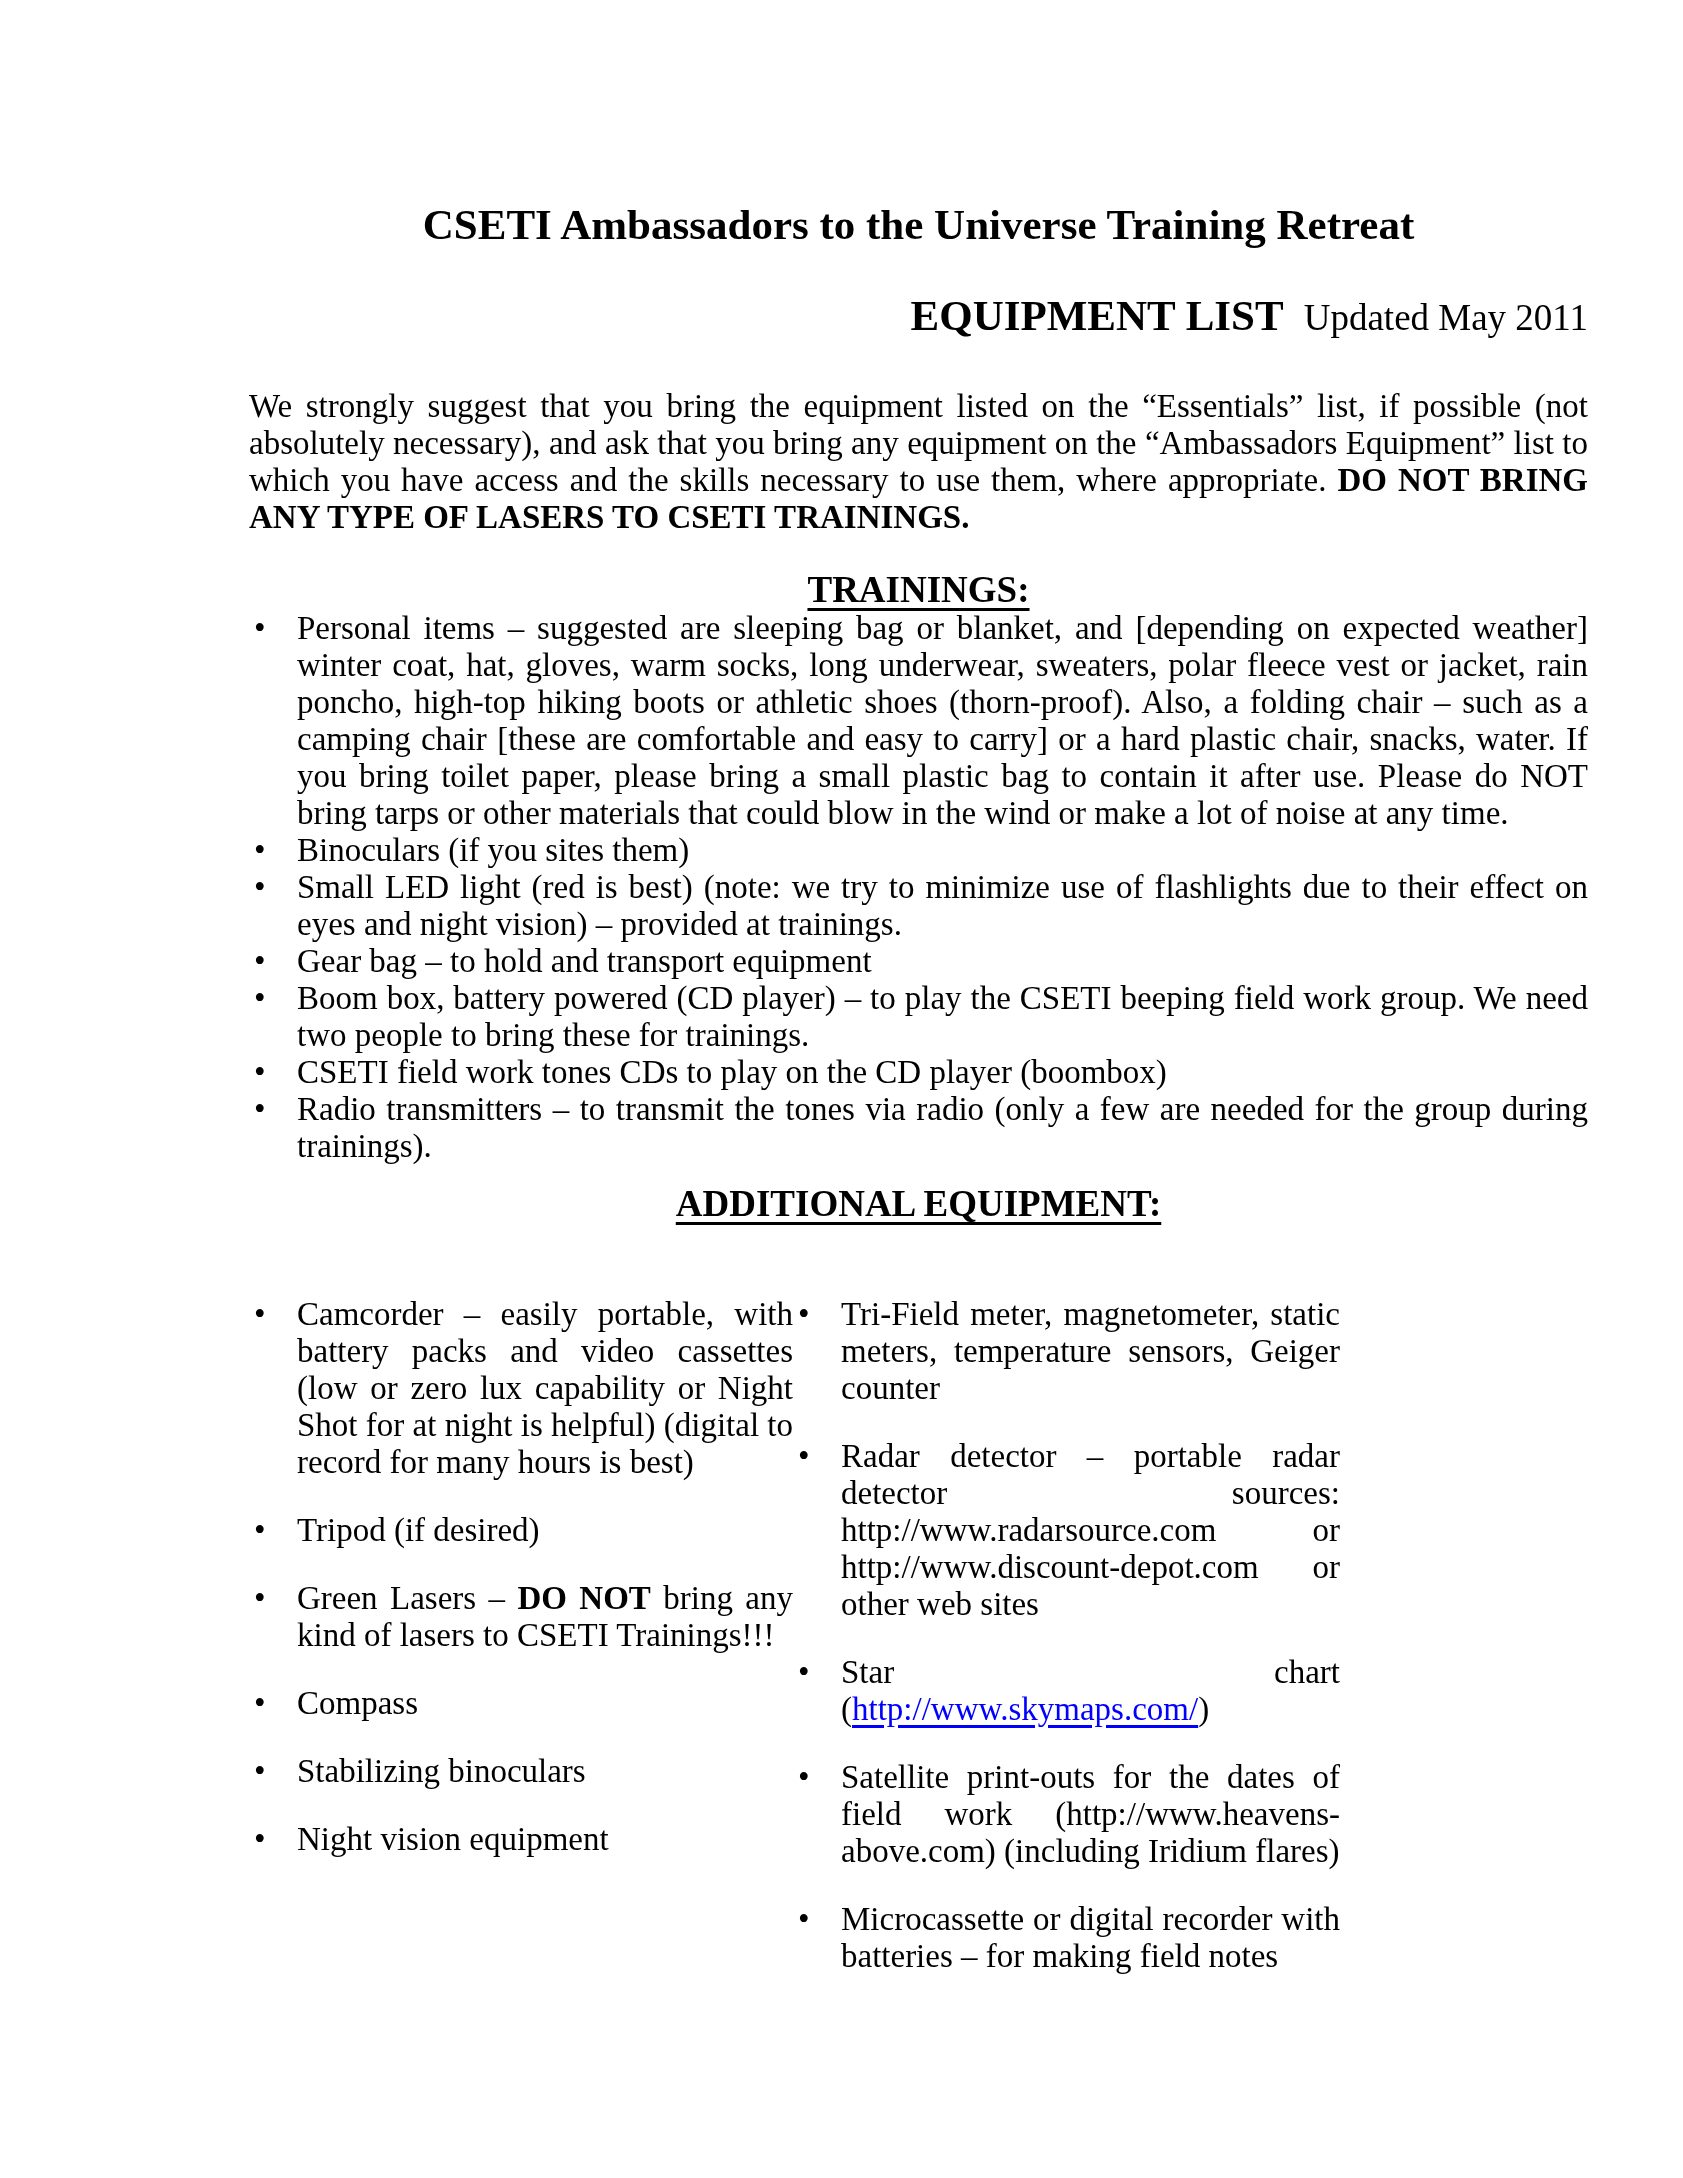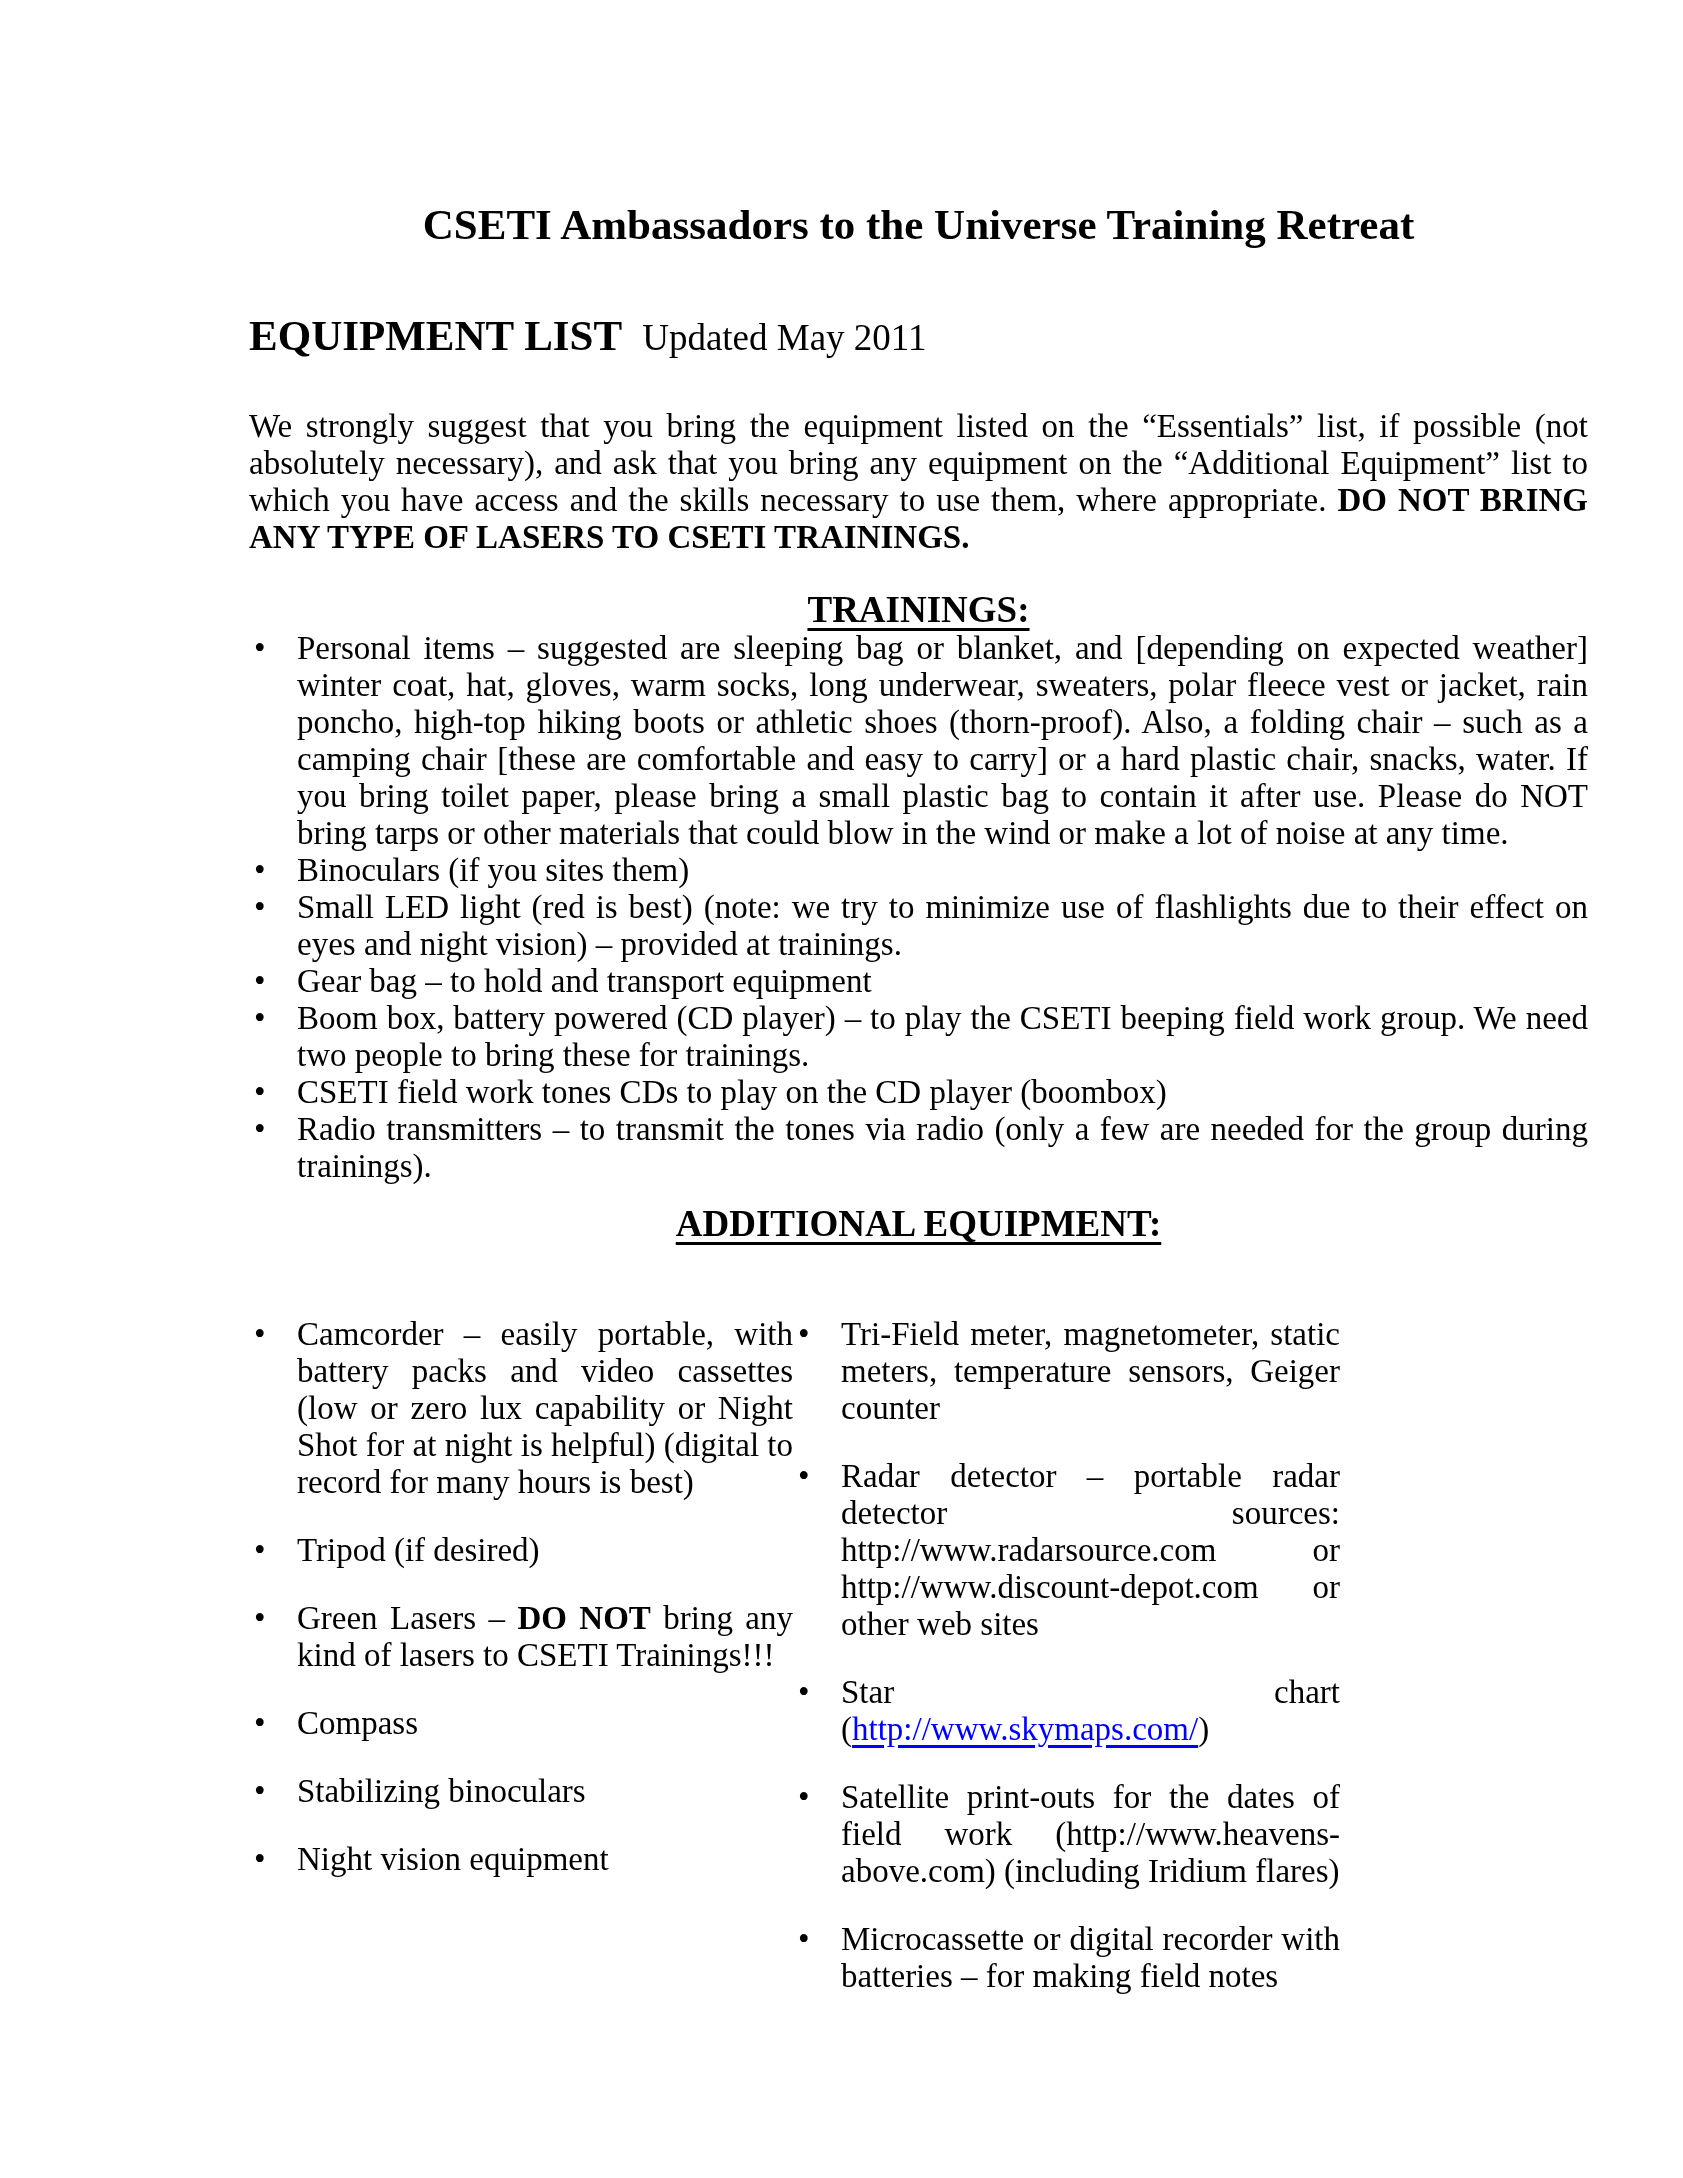--- a/index.html
+++ b/index.html
@@ -17,22 +17,22 @@
     height: 2178px;
     padding: 201px 84px 0 249px;
   }
   .title {
     text-align: center;
     font-weight: bold;
     font-size: 43px;
     line-height: 1.1;
   }
   .subtitle {
-    text-align: left;
-    margin-top: 64px;
+    text-align: right;
+    margin-top: 44px;
     line-height: 1.1;
     font-family: Liberation Serif, serif;
   }
   .subtitle .eq {
     font-weight: bold;
     font-size: 43px;
   }
   .subtitle .note {
     font-size: 37px;
     margin-left: 20px;
@@ -94,21 +94,21 @@
 
 <div class="page">
 
   <div class="title">CSETI Ambassadors to the Universe Training Retreat</div>
 
   <div class="subtitle">
     <span class="eq">EQUIPMENT LIST</span><span class="note">Updated May 2011</span>
   </div>
 
   <p class="intro">
-    <span>We strongly suggest that you bring the equipment listed on the “Essentials” list, if possible (not absolutely necessary), and ask that you bring any equipment on the “Additional Equipment” list to which you have access and the skills necessary to use them, where appropriate. </span><span class="bold">DO NOT BRING ANY TYPE OF LASERS TO CSETI TRAININGS.</span>
+    <span>We strongly suggest that you bring the equipment listed on the “Essentials” list, if possible (not absolutely necessary), and ask that you bring any equipment on the “Ambassadors Equipment” list to which you have access and the skills necessary to use them, where appropriate. </span><span class="bold">DO NOT BRING ANY TYPE OF LASERS TO CSETI TRAININGS.</span>
   </p>
 
   <h2 class="section-heading heading-essentials">TRAININGS:</h2>
 
   <ul class="doc-list essentials-list">
       <li><span class="bullet">•</span><span><span>Personal items – suggested are sleeping bag or blanket, and [depending on expected weather] winter coat, hat, gloves, warm socks, long underwear, sweaters, polar fleece vest or jacket, rain poncho, high-top hiking boots or athletic shoes (thorn-proof). Also, a folding chair – such as a camping chair [these are comfortable and easy to carry] or a hard plastic chair, snacks, water. If you bring toilet paper, please bring a small plastic bag to contain it after use.  Please do NOT bring tarps or other materials that could blow in the wind or make a lot of noise at any time.</span></span></li>
       <li><span class="bullet">•</span><span><span>Binoculars (if you sites them)</span></span></li>
       <li><span class="bullet">•</span><span><span>Small LED light (red is best) (note: we try to minimize use of flashlights due to their effect on eyes and night vision) – provided at trainings.</span></span></li>
       <li><span class="bullet">•</span><span><span>Gear bag – to hold and transport equipment</span></span></li>
       <li><span class="bullet">•</span><span><span>Boom box, battery powered (CD  player) – to play the CSETI beeping field work group. We need two people to bring these for trainings.</span></span></li>

